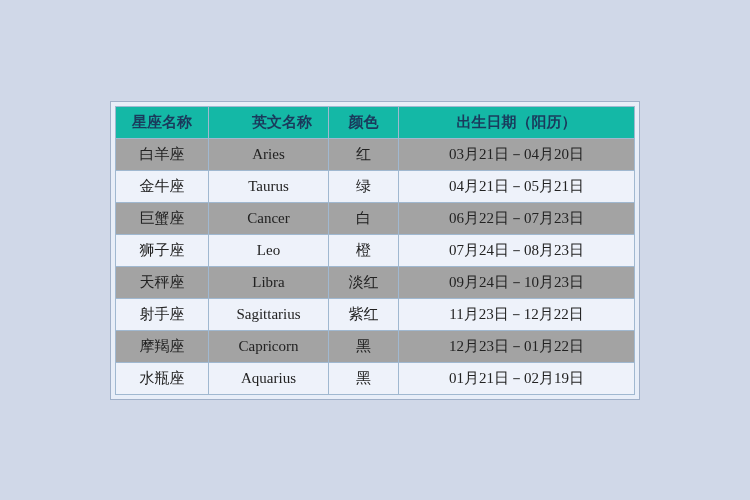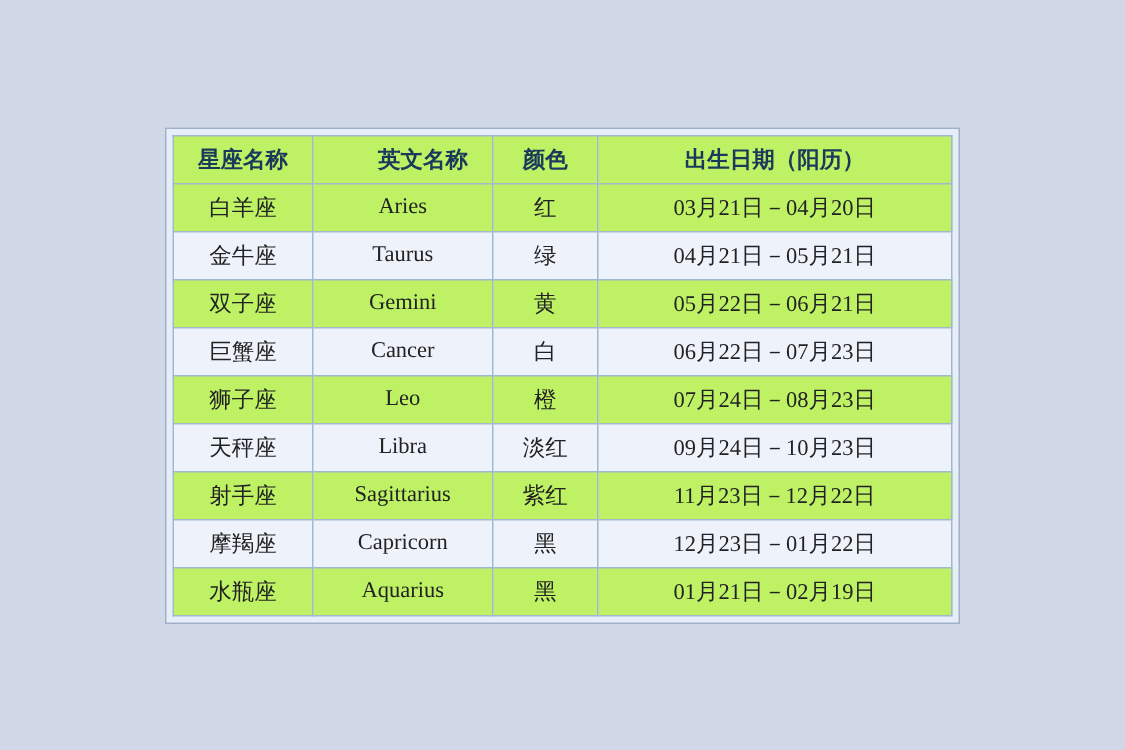--- a/index.html
+++ b/index.html
@@ -32,28 +32,28 @@
     th, td {
       border: 1px solid #a0b8d0;
       padding: 6px 16px;
       text-align: center;
       font-size: 15px;
       color: #222;
       white-space: nowrap;
     }
 
     thead th {
-      background-color: #bef264;
+      background-color: #14b8a6;
       color: #1a3a5c;
       font-weight: bold;
       font-size: 15px;
     }
 
     tbody tr {
-      background-color: #bef264;
+      background-color: #a3a3a3;
     }
 
     tbody tr:nth-child(even) {
       background-color: #eef2fa;
     }
 
     .col-chinese { width: 90px; }
     .col-english { width: 120px; text-align: right; }
     .col-color   { width: 70px; }
     .col-date    { width: 236px; }
@@ -76,26 +76,20 @@
           <td>白羊座</td>
           <td>Aries</td>
           <td>红</td>
           <td>03月21日－04月20日</td>
         </tr>
         <tr>
           <td>金牛座</td>
           <td>Taurus</td>
           <td>绿</td>
           <td>04月21日－05月21日</td>
-        </tr>
-        <tr>
-          <td>双子座</td>
-          <td>Gemini</td>
-          <td>黄</td>
-          <td>05月22日－06月21日</td>
         </tr>
         <tr>
           <td>巨蟹座</td>
           <td>Cancer</td>
           <td>白</td>
           <td>06月22日－07月23日</td>
         </tr>
         <tr>
           <td>狮子座</td>
           <td>Leo</td>

